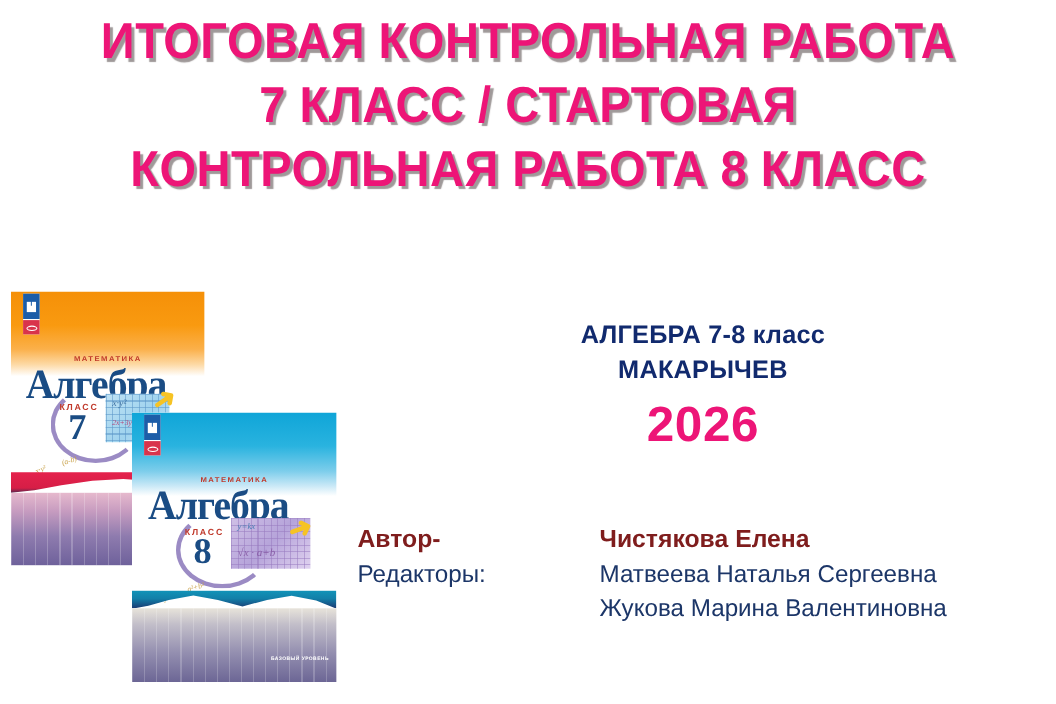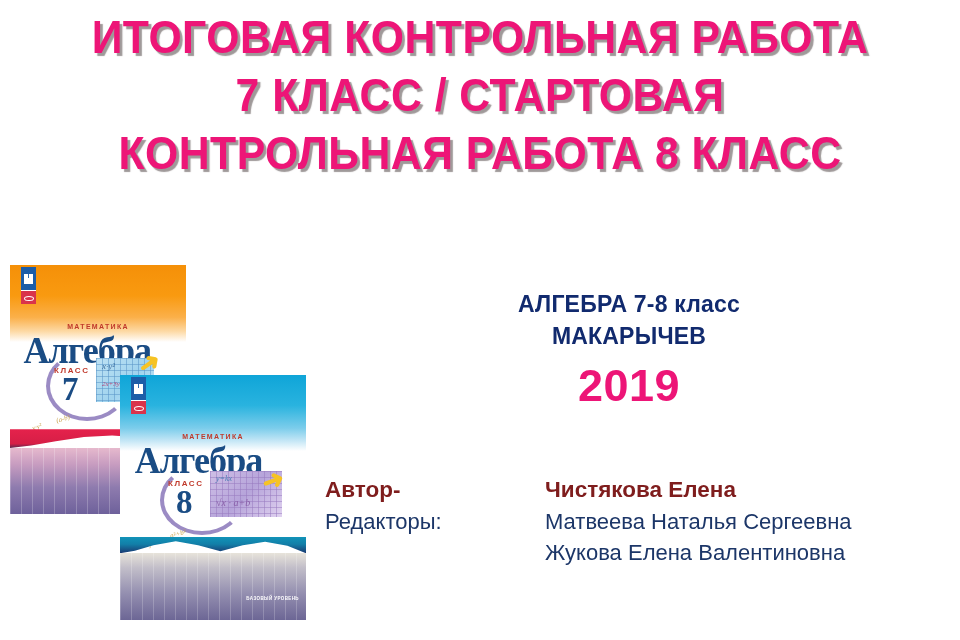--- a/index.html
+++ b/index.html
@@ -32,21 +32,21 @@
     color: #ED1577;
     transform: scaleX(0.93);
     transform-origin: center;
     text-shadow: 3px 3px 1px rgba(80,70,70,0.55);
     white-space: nowrap;
   }
 
   
   .subject-block {
     position: absolute;
-    left: 314px;
+    left: 324px;
     top: 288px;
     width: 630px;
     text-align: center;
   }
   .subject-line {
     font-weight: bold;
     font-size: 23px;
     line-height: 32px;
     color: #112A6E;
     letter-spacing: 0.2px;
@@ -359,29 +359,29 @@
   <div class="bottom-area">
     <div class="wave-teal"></div>
     <div class="grad-gray"></div>
     <div class="level-tag">БАЗОВЫЙ УРОВЕНЬ</div>
   </div>
 </div>
 
 <div class="subject-block">
   <div class="subject-line">АЛГЕБРА 7-8 класс</div>
   <div class="subject-line">МАКАРЫЧЕВ</div>
-  <div class="year">2019</div>
+  <div class="year">2026</div>
 </div>
 
 <div class="credits">
   <div class="credit-row">
     <div class="credit-label b">Автор-</div>
     <div class="credit-value b">Чистякова Елена</div>
   </div>
   <div class="credit-row">
     <div class="credit-label">Редакторы:</div>
     <div class="credit-value">Матвеева Наталья Сергеевна</div>
   </div>
   <div class="credit-row">
     <div class="credit-label"></div>
-    <div class="credit-value">Жукова Елена Валентиновна</div>
+    <div class="credit-value">Жукова Марина Валентиновна</div>
   </div>
 </div>
 
 </body></html>

